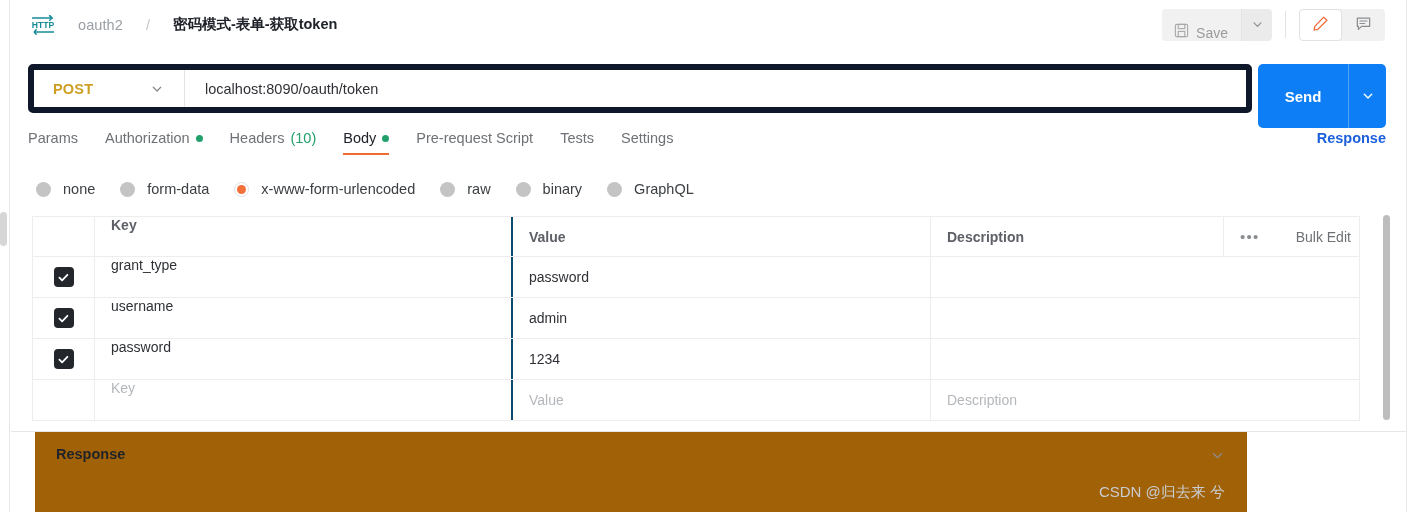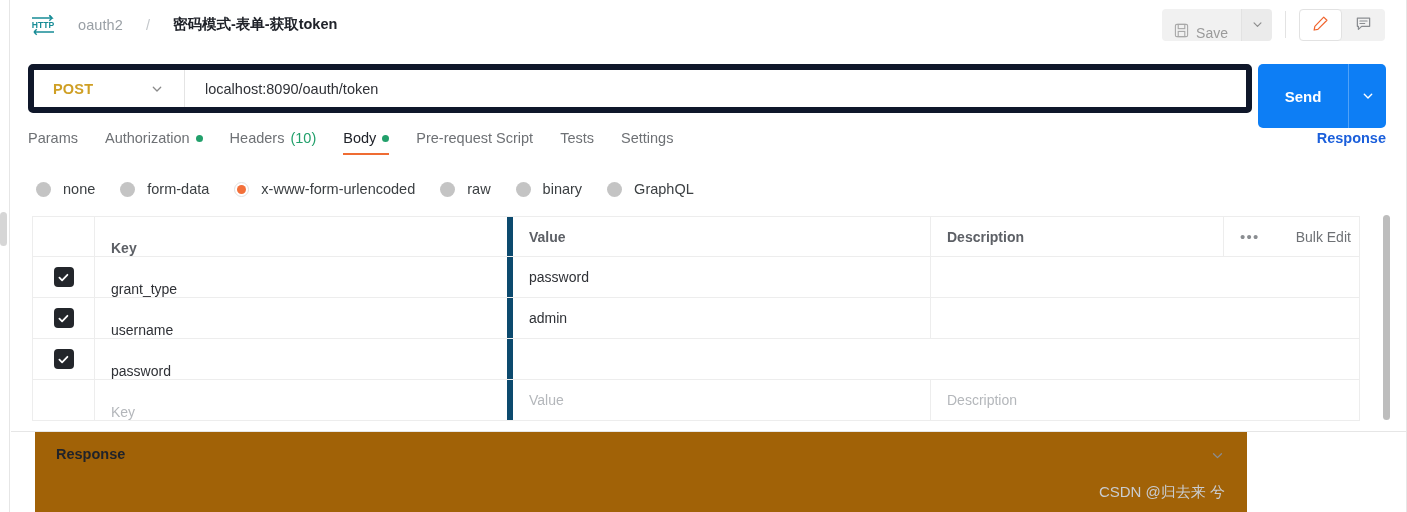--- a/index.html
+++ b/index.html
@@ -260,23 +260,23 @@
   }
   .trow.head { height: 40px; }
   .c-chk {
     width: 62px; height: 100%;
     display: flex; align-items: center; justify-content: center;
     border-right: 1px solid #ededed;
     flex: 0 0 auto;
   }
   .c-key {
     width: 418px; height: 100%;
-    display: flex; align-items: flex-end;
+    display: flex; align-items: flex-start;
     padding-left: 16px;
-    border-right: 6px solid #0c4a6e;
+    border-right: 2px solid #0c4a6e;
     flex: 0 0 auto;
   }
   .c-val {
     width: 418px; height: 100%;
     display: flex; align-items: center;
     padding-left: 16px;
     border-right: 1px solid #ededed;
     flex: 0 0 auto;
   }
   .c-desc {
@@ -564,20 +564,23 @@
       <div class="c-chk">
         <span class="chk">
           <svg width="13" height="13" viewBox="0 0 14 14" fill="none" xmlns="http://www.w3.org/2000/svg">
             <path d="M2.6 7.2 L5.5 10 L11.2 4.1" stroke="#ffffff" stroke-width="1.9" stroke-linecap="round" stroke-linejoin="round"></path>
           </svg>
         </span>
       </div>
       <div class="c-key">
         <span class="td">password</span>
       </div>
+      <div class="c-val">
+        <span class="td">1234</span>
+      </div>
       <div class="c-desc">
         <span class="td"></span>
       </div>
     </div>
 
     <div class="trow">
       <div class="c-chk"></div>
       <div class="c-key">
         <span class="td ph">Key</span>
       </div>

